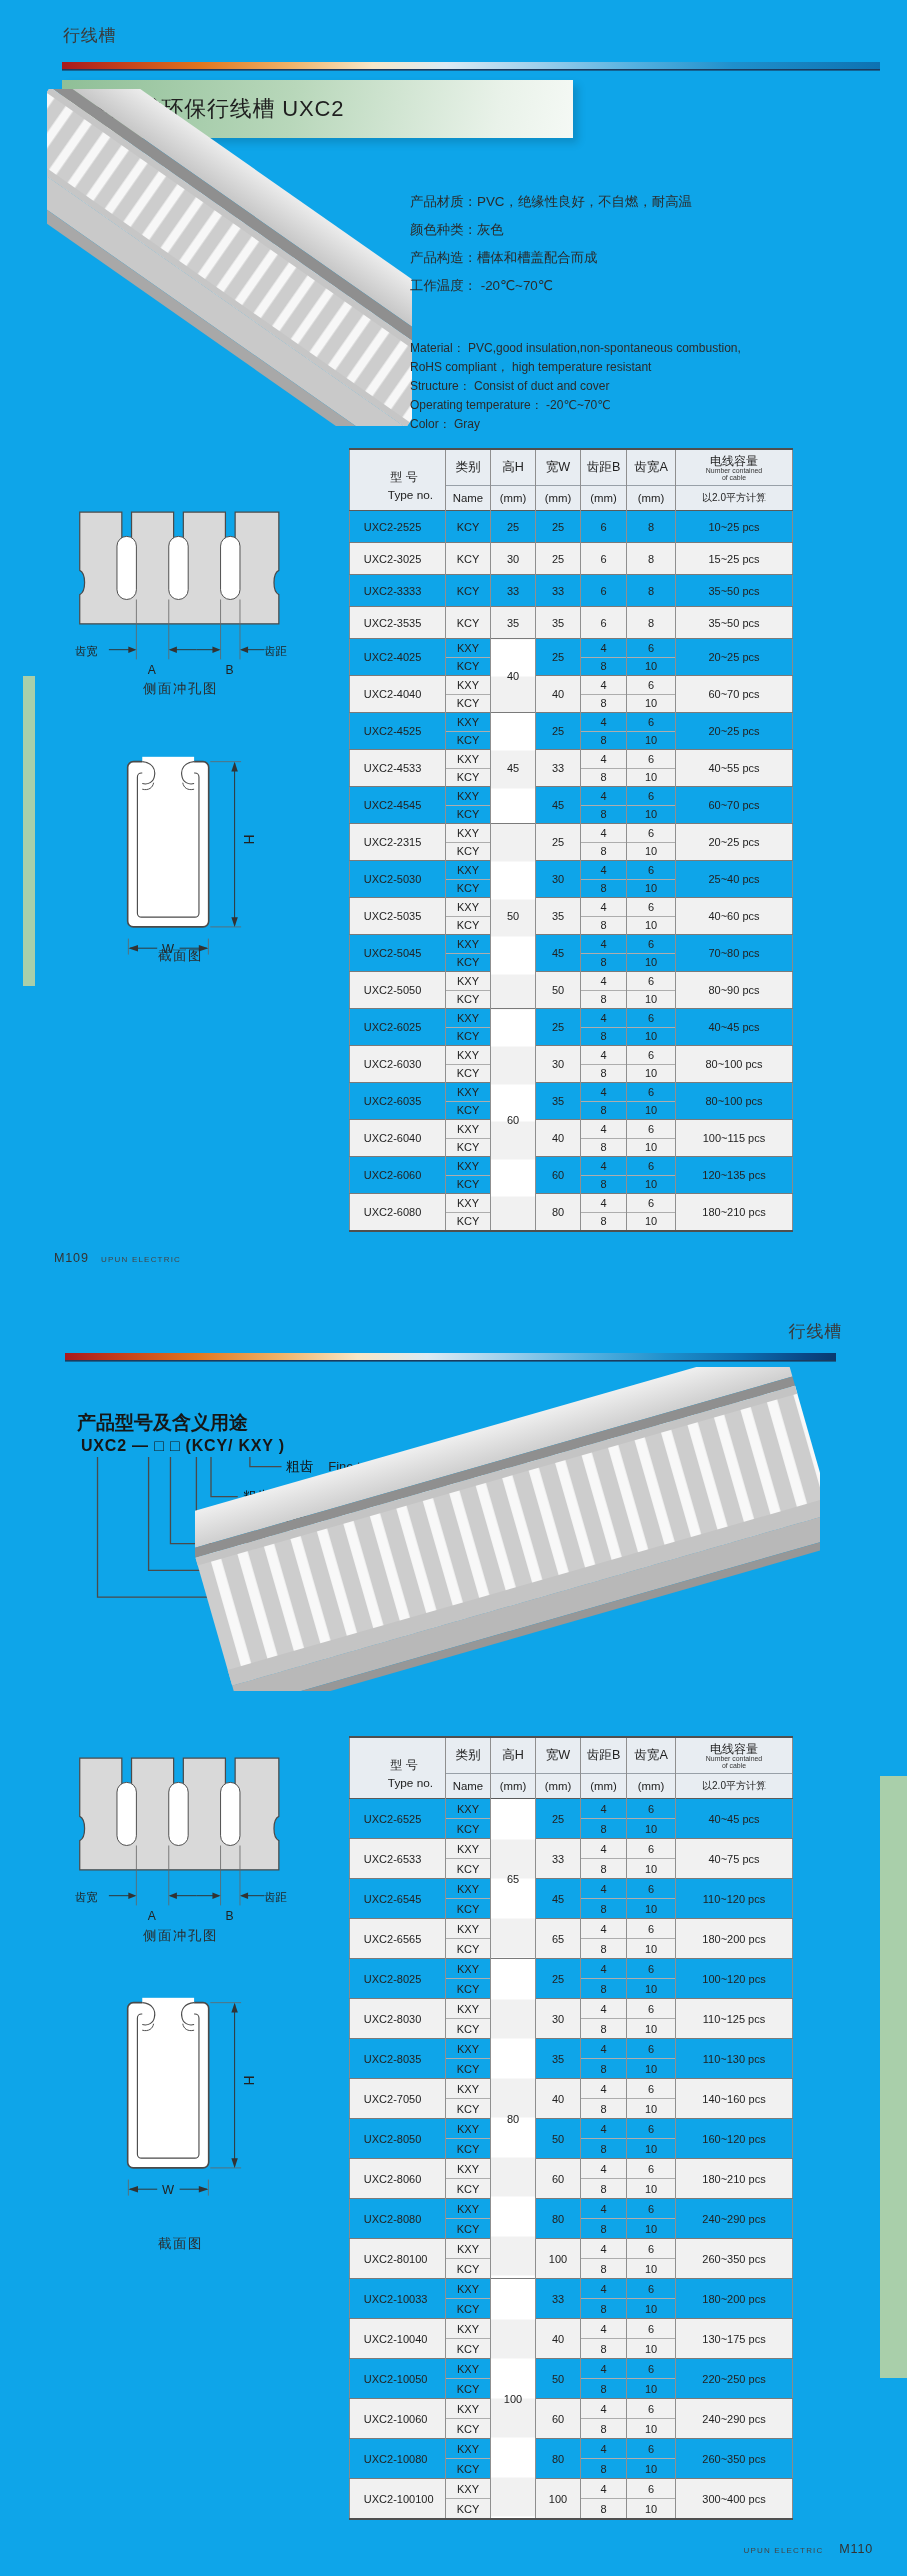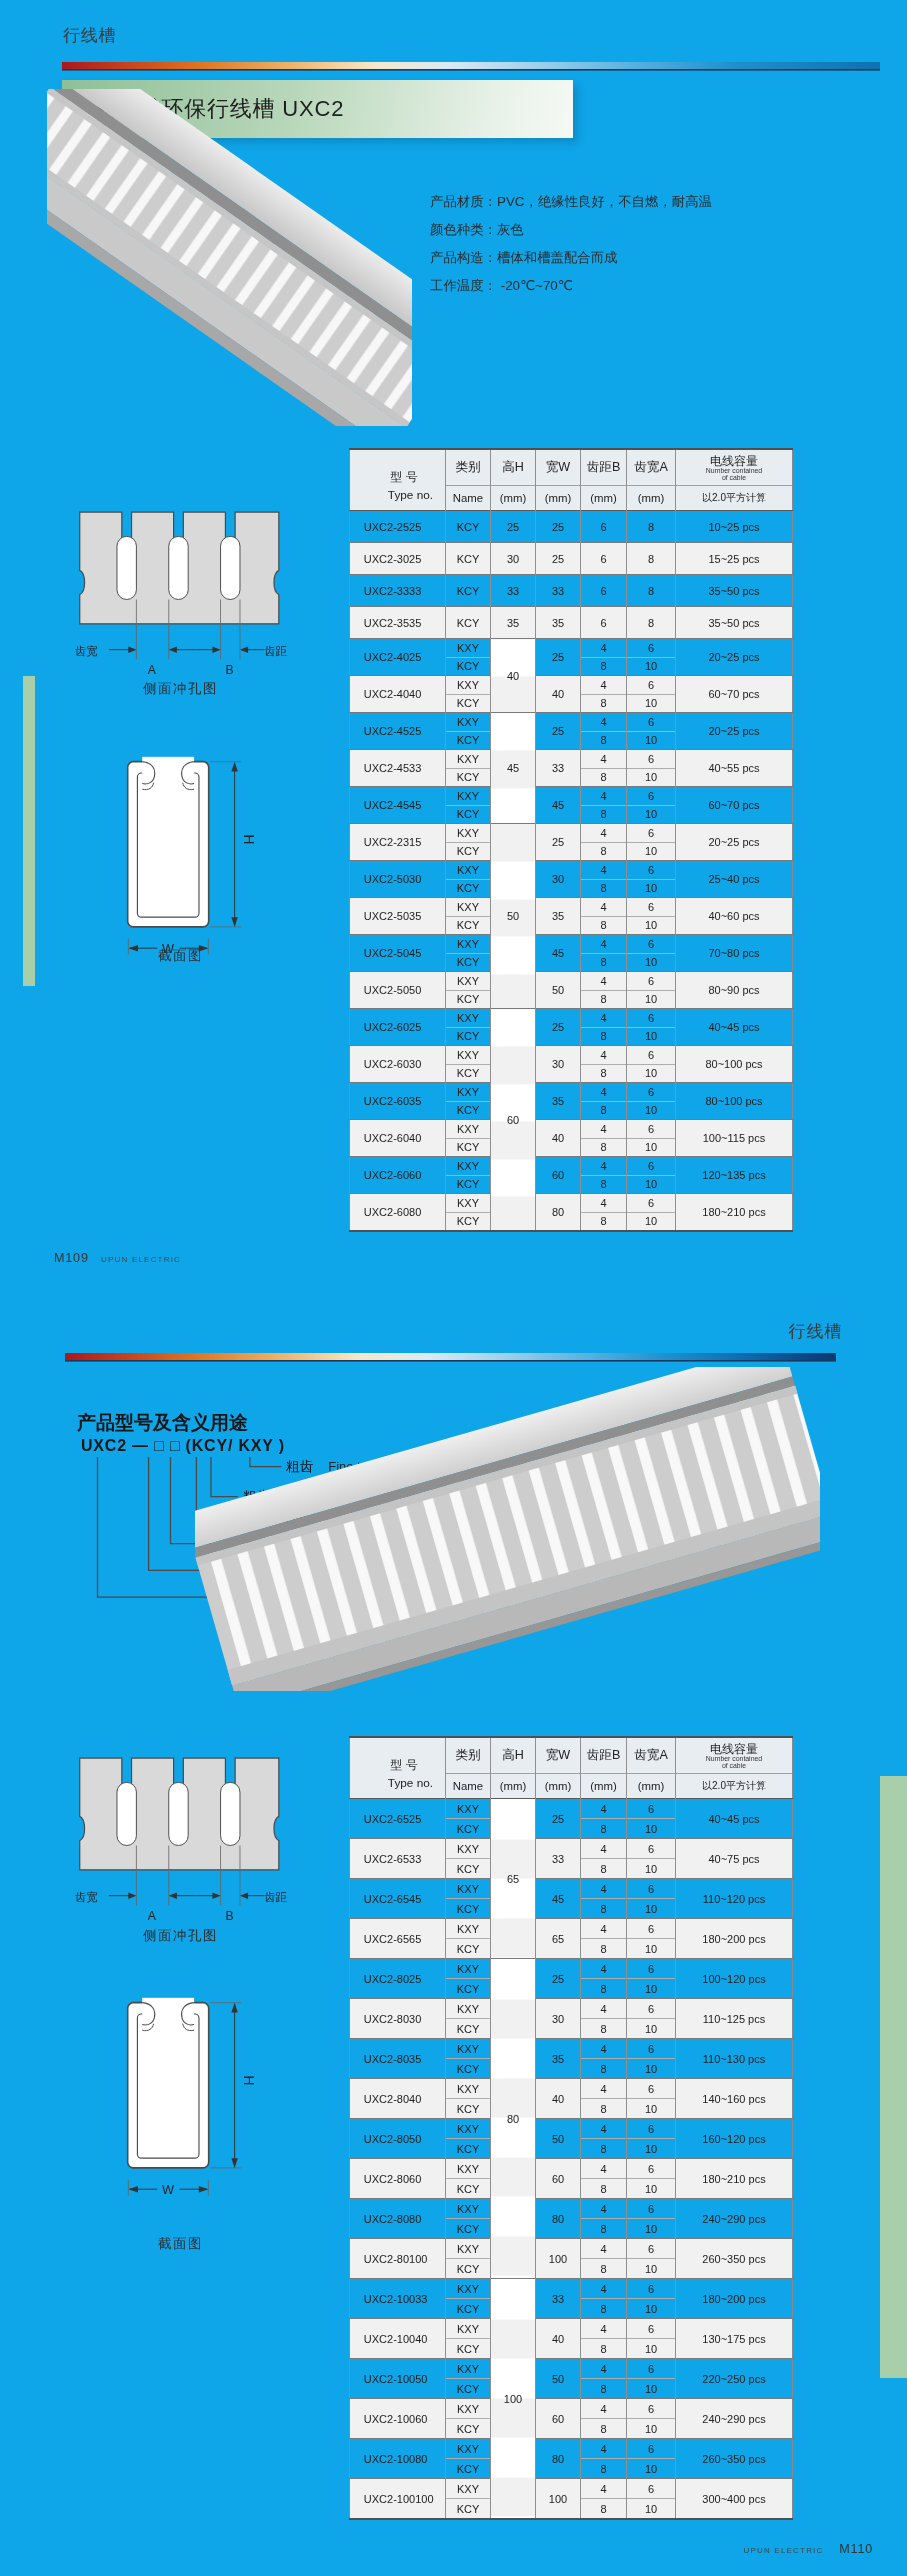--- a/index.html
+++ b/index.html
@@ -100,27 +100,34 @@
       <rect x="-300" y="-105" width="600" height="48" fill="url(#covGradA)"></rect>
       <rect x="-300" y="-57" width="600" height="14" fill="#8f8f8f"></rect>
       <rect x="-300" y="-43" width="600" height="92" fill="url(#slotsA)"></rect>
       <rect x="-300" y="-43" width="600" height="8" fill="#c6c6c6"></rect>
       <rect x="-300" y="41" width="600" height="8" fill="#c6c6c6"></rect>
       <rect x="-300" y="49" width="600" height="34" fill="#c9c9c9"></rect>
       <rect x="-300" y="83" width="600" height="14" fill="#a8a8a8"></rect>
     </g>
   </svg>
 
-  <div class="abs spec-cn" style="left:430px;top:188px;width:470px;">
+  <div class="abs spec-cn" style="left:410px;top:188px;width:470px;">
     <div>产品材质：PVC，绝缘性良好，不自燃，耐高温</div>
     <div>颜色种类：灰色</div>
     <div>产品构造：槽体和槽盖配合而成</div>
     <div>工作温度： -20℃~70℃</div>
   </div>
 
+  <div class="abs spec-en" style="left:410px;top:339px;width:479px;">
+    <div>Material：  PVC,good insulation,non-spontaneous combustion,</div>
+    <div>RoHS compliant， high temperature resistant</div>
+    <div>Structure：  Consist of duct and cover</div>
+    <div>Operating temperature：  -20℃~70℃</div>
+    <div>Color：  Gray</div>
+  </div>
 
   <div class="abs greenbar" style="left:23px;top:676px;width:12px;height:310px;"></div>
 
   <svg class="abs" style="left:73px;top:504px;" width="215" height="174" viewBox="0 0 265 215">
     <path d="M8,148 V112 C16,108 16,86 8,82 V10 H60 V58 H72 V10 H124 V58 H136 V10 H188 V58 H200 V10 H254 V82 C246,86 246,108 254,112 V148 Z" fill="#d9d9d9" stroke="#4a4a4a" stroke-width="1.5"></path>
     <rect x="54" y="40" width="24" height="78" rx="12" fill="#ffffff" stroke="#4a4a4a" stroke-width="1.2"></rect>
     <rect x="118" y="40" width="24" height="78" rx="12" fill="#ffffff" stroke="#4a4a4a" stroke-width="1.2"></rect>
     <rect x="182" y="40" width="24" height="78" rx="12" fill="#ffffff" stroke="#4a4a4a" stroke-width="1.2"></rect>
     <line x1="78" y1="118" x2="78" y2="192" stroke="#666" stroke-width="1"></line>
     <line x1="118" y1="118" x2="118" y2="192" stroke="#666" stroke-width="1"></line>
@@ -995,21 +1002,21 @@
             </td>
             <td class="c-a">
               <div class="stack">
                 <div>6</div>
                 <div>10</div>
               </div>
             </td>
             <td class="c-cap">110~130 pcs</td>
           </tr>
           <tr class="dual alt">
-            <td class="c-type">UXC2-8040</td>
+            <td class="c-type">UXC2-7050</td>
             <td class="c-name">
               <div class="stack">
                 <div>KXY</div>
                 <div>KCY</div>
               </div>
             </td>
             <td class="c-w">40</td>
             <td class="c-b">
               <div class="stack">
                 <div>4</div>

